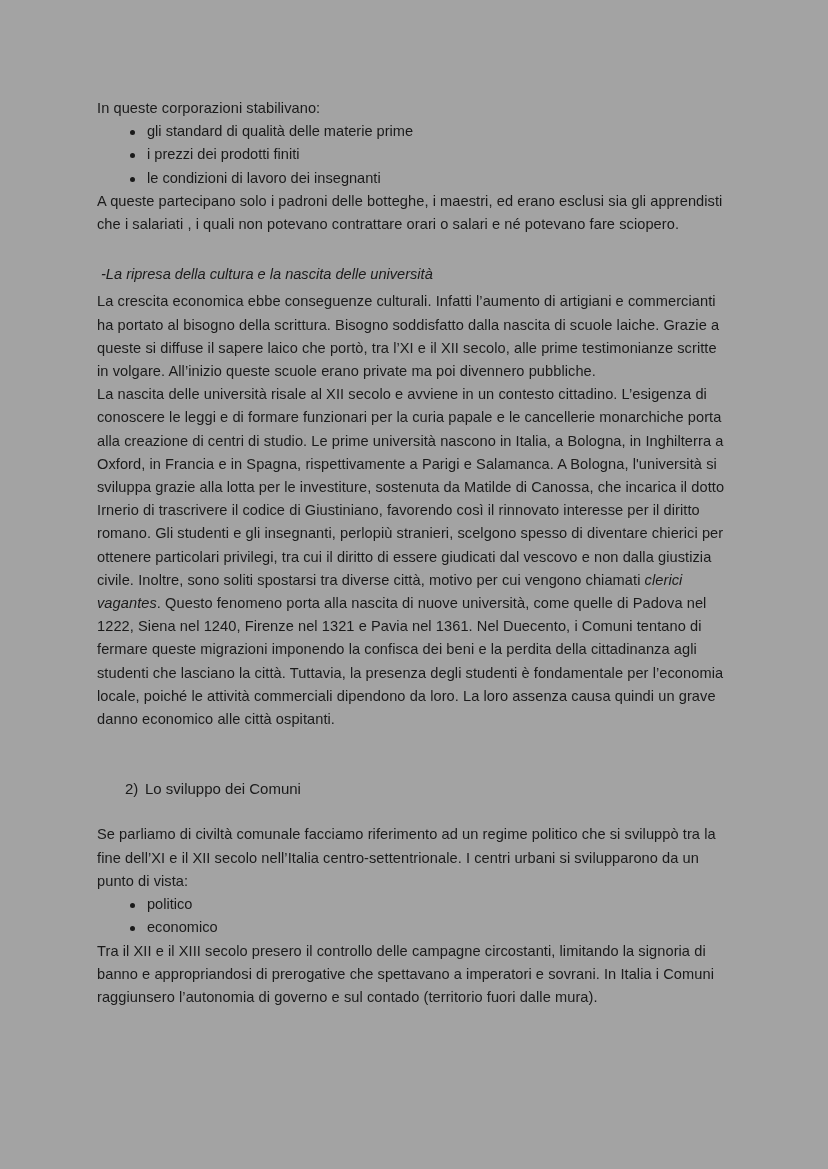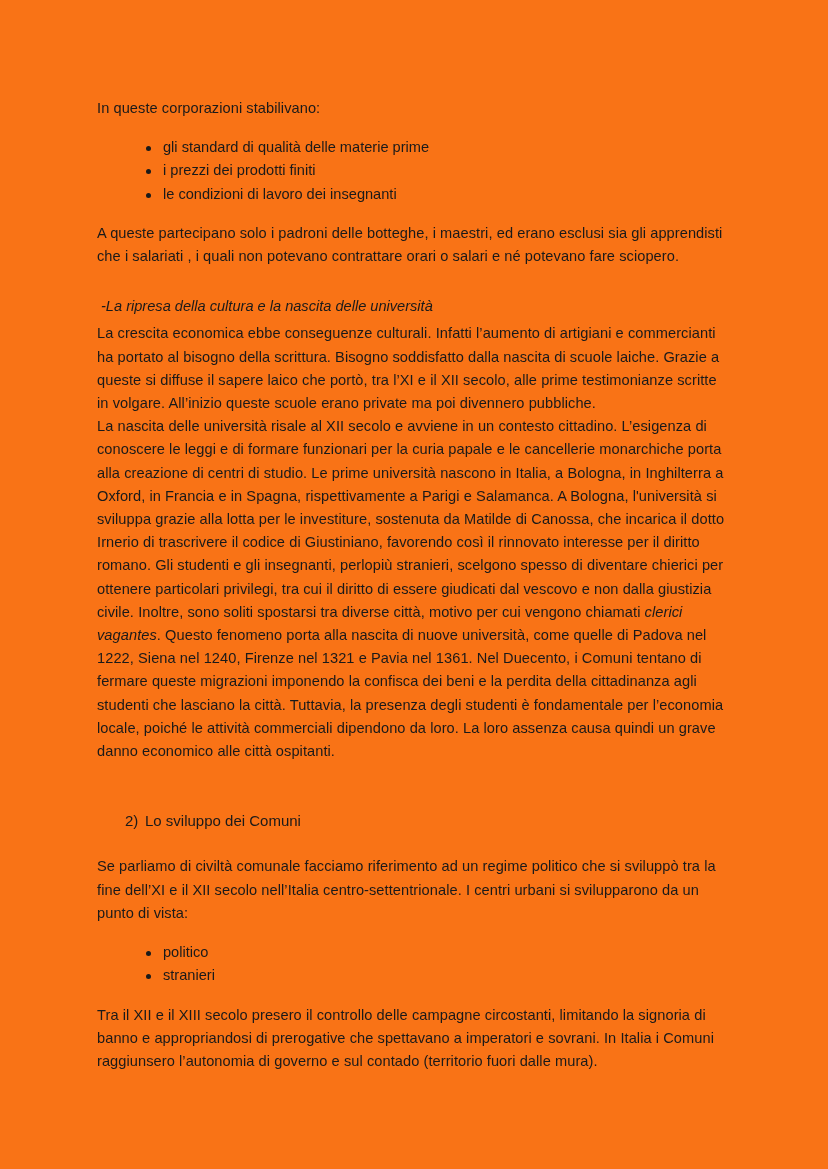--- a/index.html
+++ b/index.html
@@ -6,21 +6,21 @@
   html, body {
     margin: 0;
     padding: 0;
     background: #ffffff;
   }
 
   .page {
     position: relative;
     width: 828px;
     height: 1169px;
-    background: #f97316;
+    background: #a3a3a3;
     overflow: hidden;
     box-sizing: border-box;
     font-family: "Liberation Sans", "DejaVu Sans", sans-serif;
     color: #1a1a1a;
   }
 
   .doc-body {
     position: absolute;
     left: 97px;
     top: 97px;
@@ -51,21 +51,21 @@
   .spacer-xl {
     height: 46px;
   }
 
   .spacer-md {
     height: 23px;
   }
 
   ul.bullets {
     list-style: none;
-    margin: 16px;
+    margin: 0;
     padding: 0;
   }
 
   ul.bullets > li {
     position: relative;
     font-size: 14.6px;
     line-height: 23.2px;
     padding-left: 50px;
     color: #1a1a1a;
   }
@@ -135,19 +135,19 @@
       <li><span class="num-marker">2)</span><span>Lo sviluppo dei Comuni</span></li>
     </ol>
 
     <div class="spacer-md"></div>
 
 
     <p class="para">Se parliamo di civiltà comunale facciamo riferimento ad un regime politico che si sviluppò tra la fine dell’XI e il XII secolo nell’Italia centro-settentrionale. I centri urbani si svilupparono da un punto di vista:</p>
 
     <ul class="bullets">
       <li>politico</li>
-      <li>stranieri</li>
+      <li>economico</li>
     </ul>
 
     <p class="para">Tra il XII e il XIII secolo presero il controllo delle campagne circostanti, limitando la signoria di banno e appropriandosi di prerogative che spettavano a imperatori e sovrani. In Italia i Comuni raggiunsero l’autonomia di governo e sul contado (territorio fuori dalle mura).</p>
 
   </div>
 </div>
 
 </body></html>

